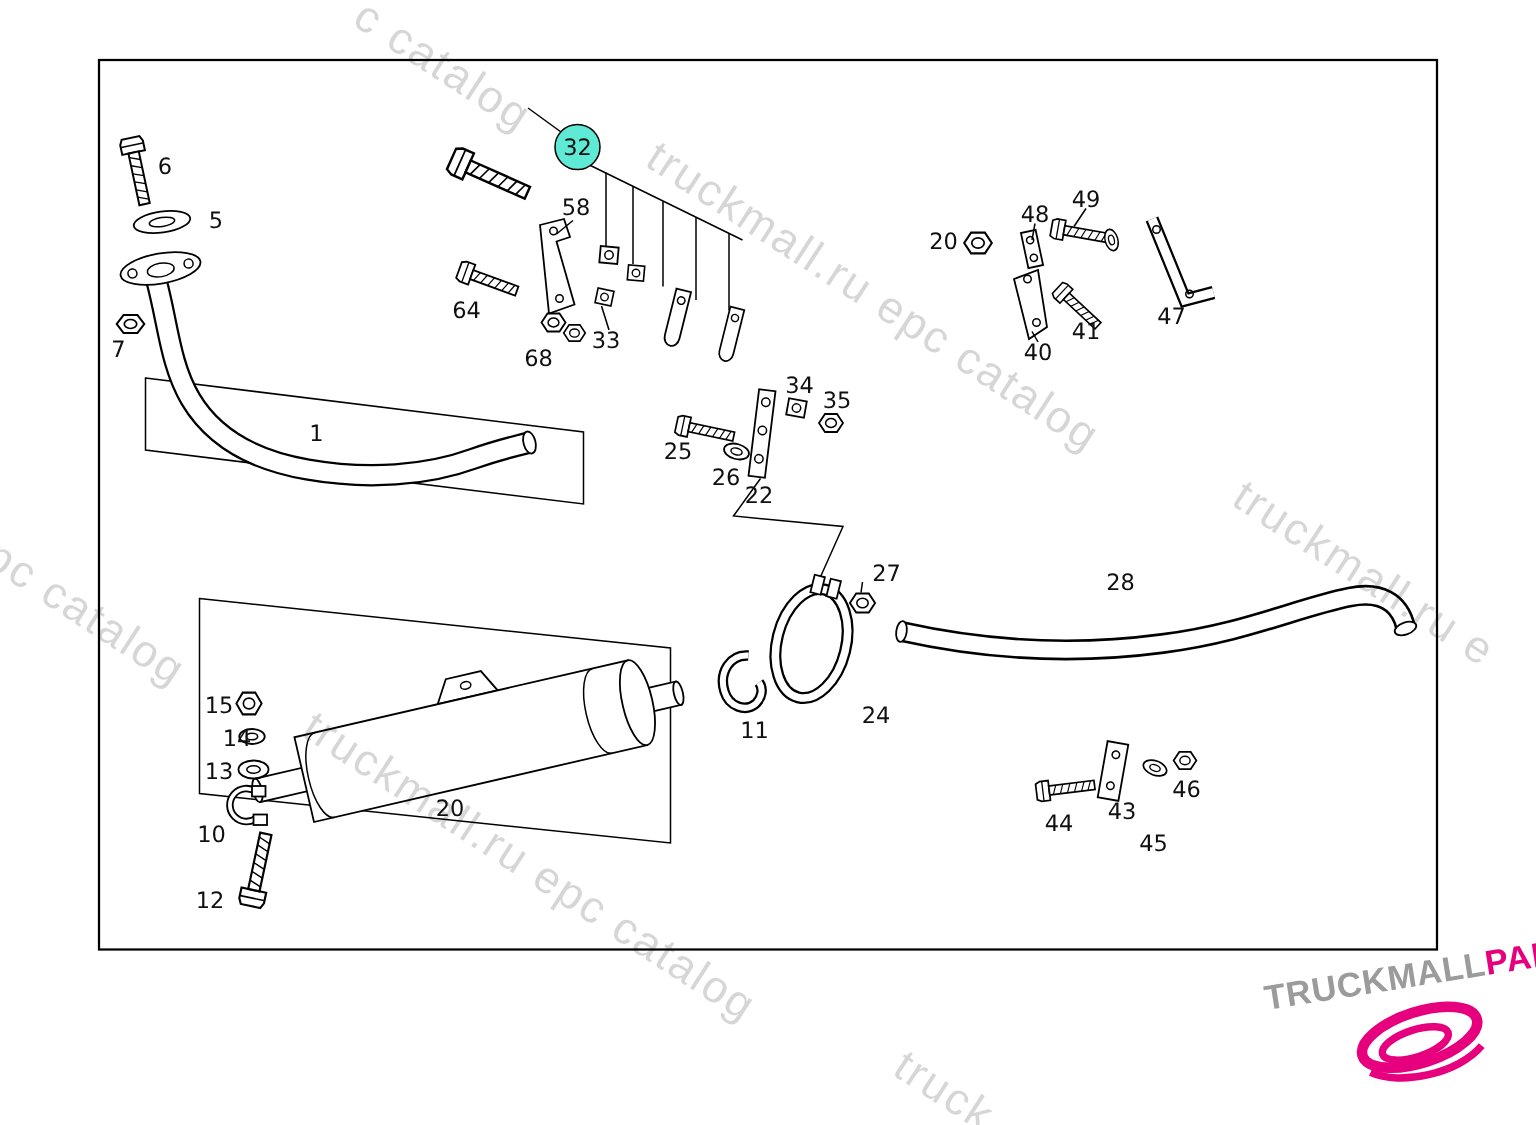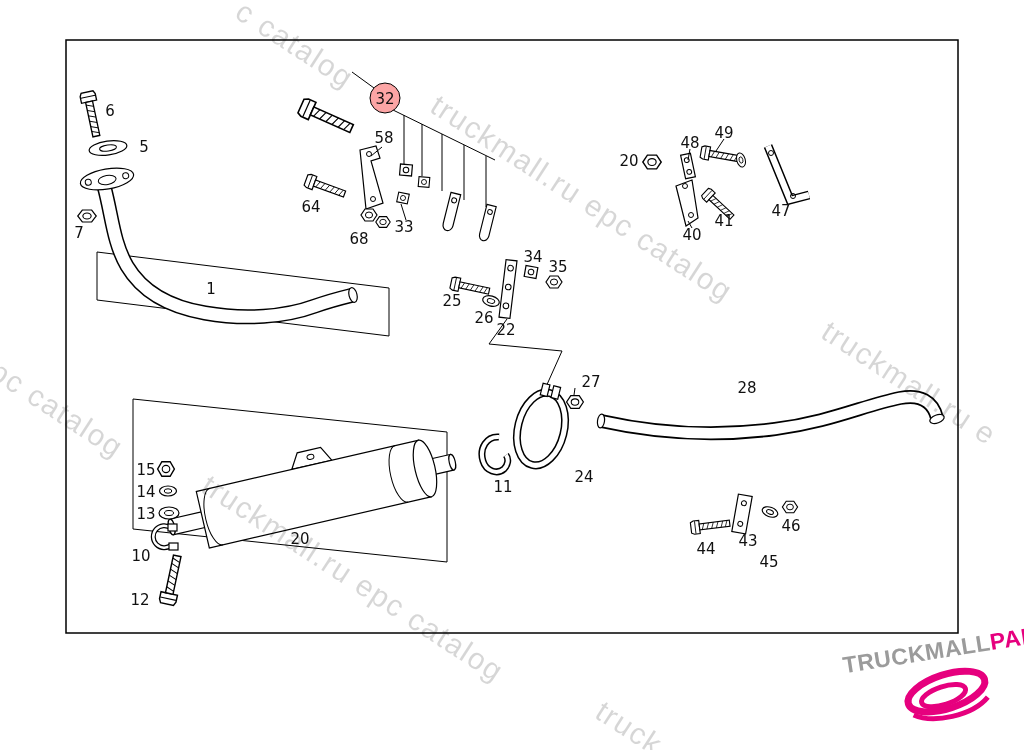--- a/index.html
+++ b/index.html
@@ -7,21 +7,21 @@
   #stage { position:relative; width:1024px; height:750px; background:#fff; overflow:hidden; }
   #diagram-svg { position:absolute; left:0; top:0; }
   #label-layer, #watermark-layer { position:absolute; left:0; top:0; width:1024px; height:750px; pointer-events:none; }
   .part-label {
     position:absolute; transform:translate(-50%,-50%);
     font-size:15px; color:#101010; font-family:"DejaVu Sans", sans-serif;
     background:transparent; white-space:nowrap;
   }
   .part-label.circled {
     width:31px; height:31px; border:1.6px solid #000; border-radius:50%;
-    display:flex; align-items:center; justify-content:center; background:#fca5a5;
+    display:flex; align-items:center; justify-content:center; background:#5eead4;
   }
   .watermark {
     position:absolute; white-space:nowrap; font-size:30px; letter-spacing:1.5px;
     transform-origin:0 0; font-family:"Liberation Sans", sans-serif;
   }
   #logo {
     position:absolute; left:848px; top:652px; width:185px;
     transform:rotate(-9deg); transform-origin:left center;
   }
   #logo .brand { font-weight:bold; font-size:23px; letter-spacing:0.5px; white-space:nowrap; }
@@ -234,21 +234,21 @@
       <div class="part-label" style="left: 558px; top: 267px;">35</div>
       <div class="part-label" style="left: 452px; top: 301px;">25</div>
       <div class="part-label" style="left: 484px; top: 318px;">26</div>
       <div class="part-label" style="left: 506px; top: 330px;">22</div>
       <div class="part-label" style="left: 591px; top: 382px;">27</div>
       <div class="part-label" style="left: 710px; top: 388px; margin-left: 37px;">28</div>
       <div class="part-label" style="left: 584px; top: 477px;">24</div>
       <div class="part-label" style="left: 503px; top: 487px;">11</div>
       <div class="part-label" style="left: 300px; top: 539px;">20</div>
       <div class="part-label" style="left: 146px; top: 470px;">15</div>
-      <div class="part-label" style="left: 146px; top: 492px;">14</div>
+      <div class="part-label" style="left: 158px; top: 492px;">14</div>
       <div class="part-label" style="left: 146px; top: 514px;">13</div>
       <div class="part-label" style="left: 141px; top: 556px;">10</div>
       <div class="part-label" style="left: 140px; top: 600px;">12</div>
       <div class="part-label" style="left: 706px; top: 549px;">44</div>
       <div class="part-label" style="left: 748px; top: 541px;">43</div>
       <div class="part-label" style="left: 769px; top: 562px;">45</div>
       <div class="part-label" style="left: 791px; top: 526px;">46</div>
     </div>
 
   <div id="watermark-layer">

